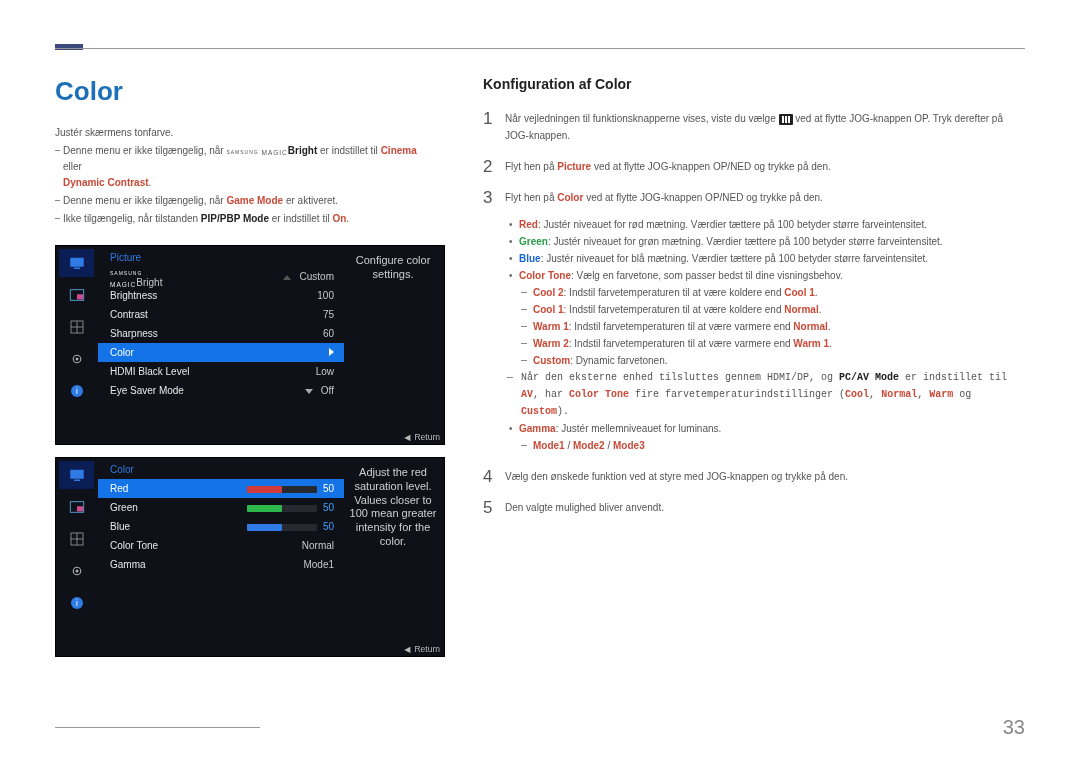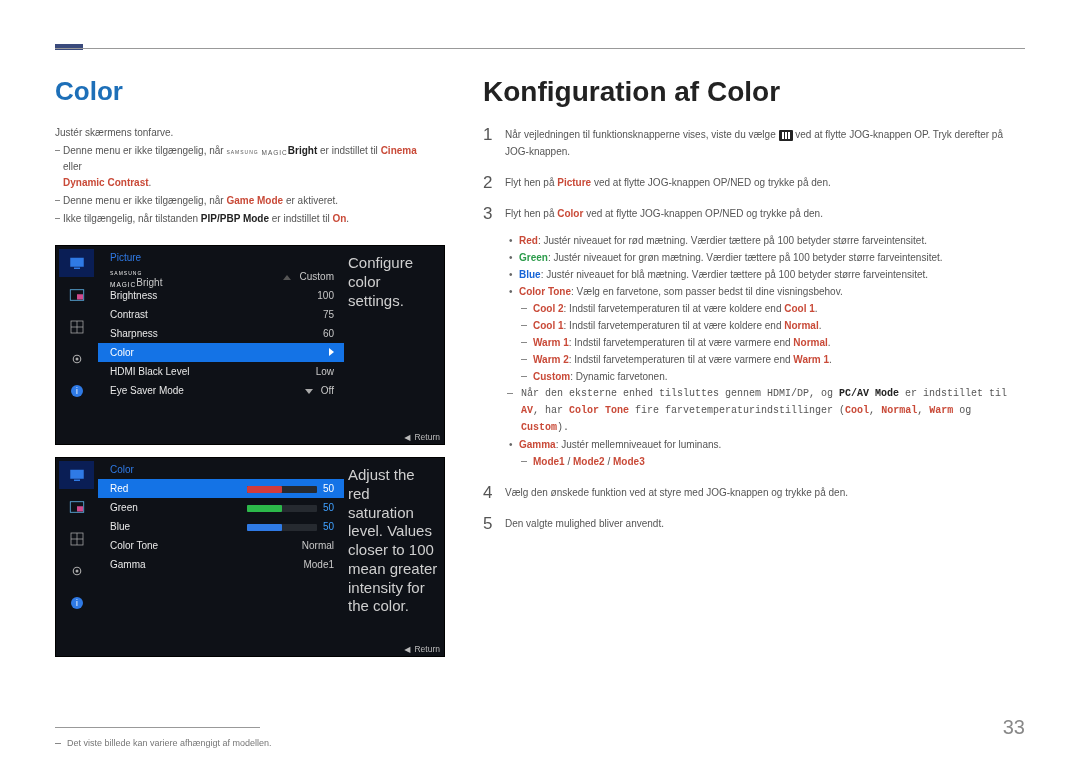--- a/index.html
+++ b/index.html
@@ -4,21 +4,21 @@
 <style>
   * { margin: 0; padding: 0; box-sizing: border-box; }
   body { width: 1080px; height: 763px; background: #fff; font-family: "Segoe UI", Arial, sans-serif; color: #333; position: relative; }
   .page { padding: 40px 55px 0 55px; }
   .topbar { position: absolute; top: 48px; left: 55px; right: 55px; height: 1px; background: #999; }
   .toptab { position: absolute; top: 44px; left: 55px; width: 28px; height: 6px; background: #3a4a7c; }
   .columns { display: flex; gap: 48px; padding-top: 36px; }
   .leftcol { width: 380px; }
   .rightcol { flex: 1; }
   .h1 { font-size: 26px; color: #1d6fb8; font-weight: 600; margin-bottom: 18px; }
-  .h2 { font-size: 28px; color: #222; font-weight: 600; margin-bottom: 18px; }
+  .h2 { font-size: 14px; color: #222; font-weight: 600; margin-bottom: 18px; }
   .para { font-size: 10px; color: #555; line-height: 1.6; margin-bottom: 2px; }
   .dash { padding-left: 8px; position: relative; }
   .dash::before { content: ""; position: absolute; left: 0; top: 7px; width: 5px; height: 1px; background: #888; }
   .bold { font-weight: 600; color: #222; }
   .red { color: #c94a38; font-weight: 600; }
   .blue { color: #1664d6; font-weight: 600; }
   .green { color: #2b9b4a; font-weight: 600; }
   .footnote-rule { border: none; border-top: 1px solid #999; width: 205px; margin: 70px 0 10px 0; }
   .footnote { font-size: 9px; color: #777; padding-left: 12px; position: relative; }
   .footnote::before { content: ""; position: absolute; left: 0; top: 5px; width: 6px; height: 1px; background: #888; }
@@ -30,21 +30,21 @@
   .sidebutton { width: 35px; height: 28px; display: flex; align-items: center; justify-content: center; border-radius: 0; }
   .sb-active { background: #0a1e55; }
   .sidebutton svg { width: 18px; height: 18px; }
   .osd-main { position: absolute; left: 42px; right: 100px; top: 0; bottom: 18px; }
   .osd-title { color: #2f7ae5; font-size: 10px; padding: 6px 8px 4px 12px; }
   .osd-row { display: flex; align-items: center; justify-content: space-between; height: 19px; padding: 0 10px 0 12px; }
   .osd-row span:first-child { color: #e8e8e8; }
   .osd-row span:last-child { color: #c8c8c8; }
   .osd-row.sel { background: #1473e6; color: #fff; }
   .osd-row.sel span { color: #fff; }
-  .osd-tip { position: absolute; right: 6px; top: 8px; width: 90px; font-size: 15px; color: #cfcfcf; line-height: 1.25; }
+  .osd-tip { position: absolute; right: 6px; top: 8px; width: 90px; font-size: 11px; color: #cfcfcf; line-height: 1.25; text-align: center; }
   .osd-footer { position: absolute; bottom: 2px; right: 4px; font-size: 8.5px; color: #bbb; }
   .osd-footer .tri { font-size: 8px; margin-right: 4px; }
   .tinybrand { font-size: 5px; letter-spacing: 1px; }
   .magic { font-size: 6.5px; letter-spacing: 1px; vertical-align: -1px; }
   .bar { display: inline-block; width: 70px; height: 7px; background: #262a30; margin-right: 6px; vertical-align: middle; border-radius: 1px; }
   .bar-fill { height: 100%; border-radius: 1px; }
   .nav-up { width: 0; height: 0; border-left: 4px solid transparent; border-right: 4px solid transparent; border-bottom: 5px solid #aaa; display: inline-block; }
   .nav-down { width: 0; height: 0; border-left: 4px solid transparent; border-right: 4px solid transparent; border-top: 5px solid #aaa; display: inline-block; }
   .nav-right-white { width: 0; height: 0; border-top: 4px solid transparent; border-bottom: 4px solid transparent; border-left: 5px solid #fff; display: inline-block; }
 
@@ -207,21 +207,20 @@
           <div class="osd-row">
               <span>Gamma</span>
               <span>Mode1</span>
             </div>
         </div>
         <div class="osd-tip">Adjust the red saturation level. Values closer to 100 mean greater intensity for the color.</div>
         <div class="osd-footer"><span class="tri">◀</span><span>Return</span></div>
       </div>
 
       <hr class="footnote-rule">
-      <div class="footnote">Det viste billede kan variere afhængigt af modellen.</div>
     </div>
 
     <div class="rightcol">
       <div class="h2">Konfiguration af Color</div>
 
       <div class="step">
         <div class="step-num">1</div>
         <div class="step-body"><span>Når vejledningen til funktionsknapperne vises, viste du vælge </span><span class="menu-icon">
               <i></i>
               <i></i>

